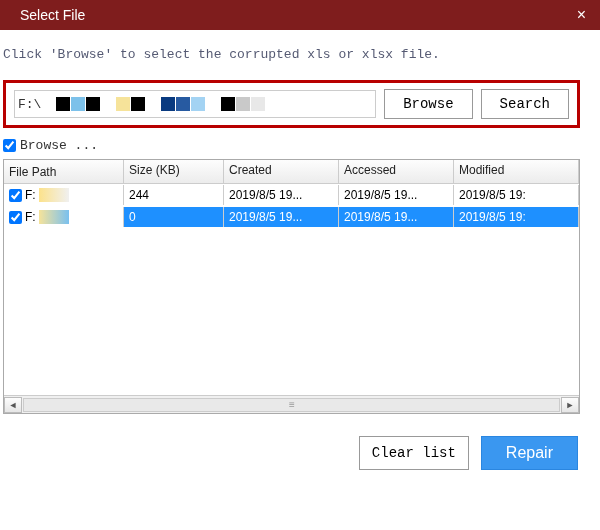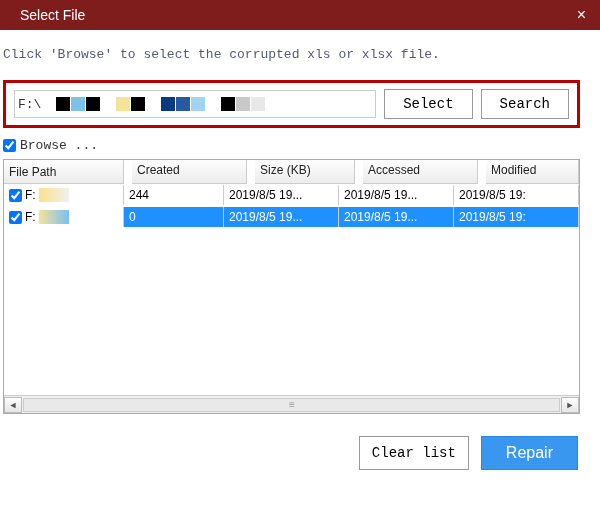--- a/index.html
+++ b/index.html
@@ -94,21 +94,20 @@
     background: #fff;
     display: flex;
     flex-direction: column;
   }
   .table-head, .table-row {
     display: flex;
     width: 100%;
   }
   .table-head {
     height: 24px;
-    gap: 8px;
   }
   .th, .td {
     border-right: 1px solid #ccc;
     padding: 3px 5px;
     overflow: hidden;
     white-space: nowrap;
     text-overflow: ellipsis;
     font-size: 12px;
   }
   .th {
@@ -212,34 +211,34 @@
           <span class="r" style="background:#fff"></span>
           <span class="r" style="background:#093a80"></span>
           <span class="r" style="background:#275aa1"></span>
           <span class="r" style="background:#a3d3f3"></span>
           <span class="r" style="background:#fff"></span>
           <span class="r" style="background:#000"></span>
           <span class="r" style="background:#c9c9c9"></span>
           <span class="r" style="background:#e8e8e8"></span>
         </span>
       </div>
-      <button class="btn">Select</button>
+      <button class="btn">Browse</button>
       <button class="btn">Search</button>
     </div>
 
     <div class="select-row">
       <input type="checkbox" checked="" style="">
       <span>Browse ...</span>
     </div>
 
     <div class="table-wrap">
       <div class="table-head">
         <div class="th c0">File Path</div>
+        <div class="th c1">Size (KB)</div>
         <div class="th c2">Created</div>
-        <div class="th c1">Size (KB)</div>
         <div class="th c3">Accessed</div>
         <div class="th c4">Modified</div>
       </div>
       <div class="rows-area">
         <div class="table-row">
           <div class="td c0">
             <input class="rowcheck" type="checkbox" checked="" style="">
             <span>F:</span>
             <span class="smallredact"></span>
           </div>

